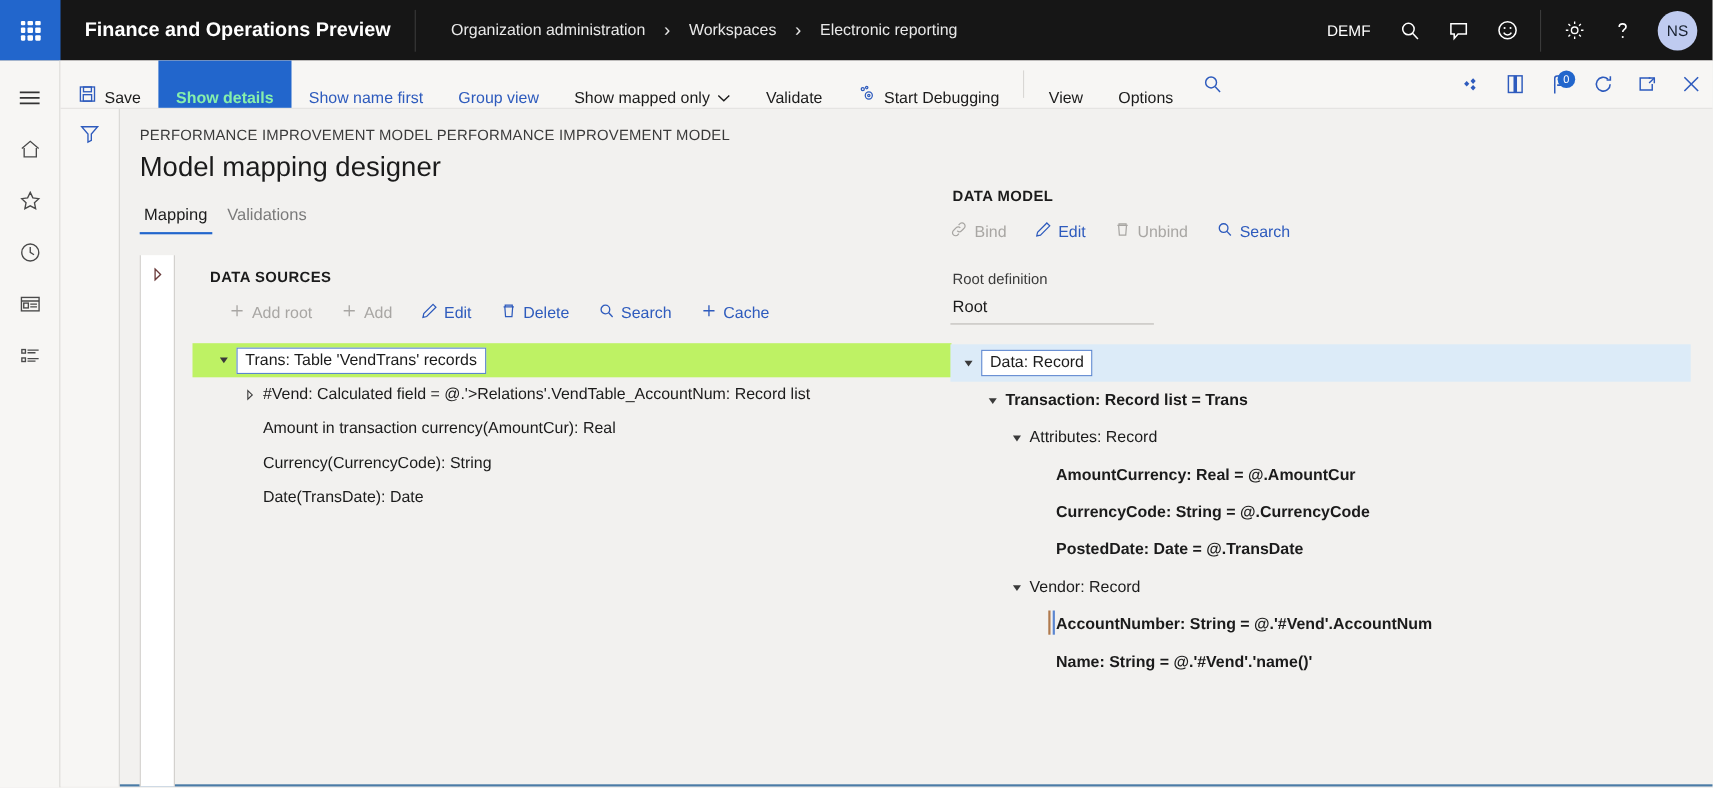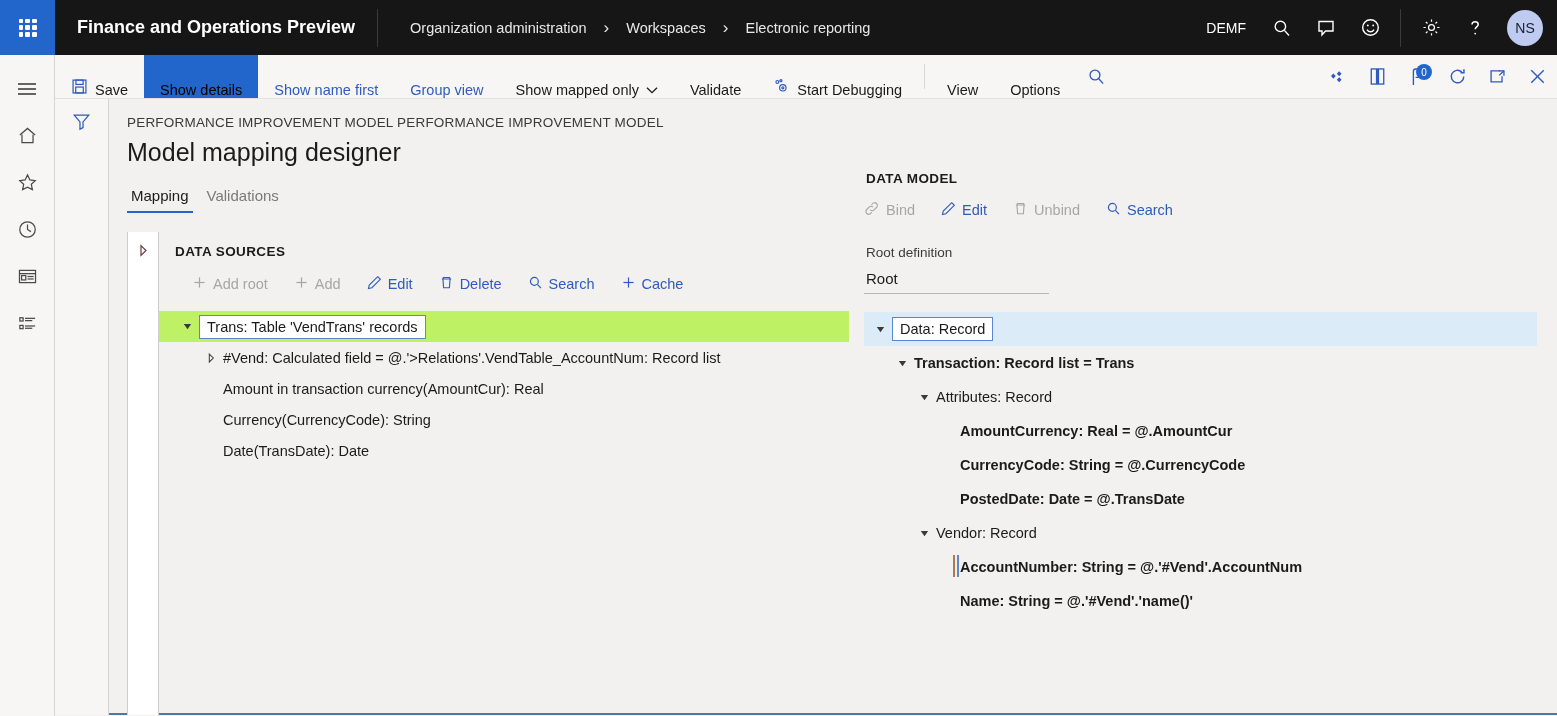--- a/index.html
+++ b/index.html
@@ -67,21 +67,21 @@
   .cmdbar {
     position: absolute; top: 55px; left: 55px; width: 1502px; height: 44px;
     background: #f7f6f4; border-bottom: 1px solid #e3e1de;
     display: flex; align-items: stretch;
   }
   .cmd {
     display: flex; align-items: flex-end; gap: 7px; padding: 0 16px;
     font-size: 14.5px; color: #1b1b1b; cursor: pointer; white-space: nowrap;
   }
   .cmd.link { color: #2e5bbd; }
-  .cmd.active { background: #2266cc; color: #000000; font-weight: normal; }
+  .cmd.active { background: #2266cc; color: #86efac; font-weight: bold; }
   .cmd-div { width: 1px; background: #d9d7d4; margin: 9px 6px; }
   .cmd-spacer { flex: 1 1 auto; }
   .cmd-ic {
     width: 40px; display: flex; align-items: center; justify-content: center;
     cursor: pointer; color: #2e5bbd; position: relative;
   }
   .badge {
     position: absolute; top: 9px; right: 5px; min-width: 16px; height: 16px;
     border-radius: 50%; background: #2266cc; color: #fff;
     font-size: 10px; display: flex; align-items: center; justify-content: center;
@@ -113,21 +113,21 @@
   .tab.active { color: #1b1b1b; border-bottom-color: #2266cc; }
 
   
   .panels { position: absolute; top: 133px; left: 0; width: 1448px; height: 483px; }
   .ds-panel { position: absolute; left: 18px; top: 0; width: 722px; height: 483px; }
   .ds-collapser {
     position: absolute; left: 0; top: 0; width: 32px; height: 483px;
     background: #ffffff; border-right: 1px solid #cfcdc9; border-left: 1px solid #cfcdc9;
     display: flex; justify-content: center; padding-top: 11px; cursor: pointer;
   }
-  .ds-body { position: absolute; left: 32px; top: 0; width: 690px; height: 483px; }
+  .ds-body { position: absolute; left: 48px; top: 0; width: 690px; height: 483px; }
   .panel-head {
     font-size: 13.5px; font-weight: bold; color: #1b1b1b; letter-spacing: .4px;
     padding: 12px 0 0 16px;
   }
   .tool-row { display: flex; align-items: center; padding: 12px 0 0 20px; }
   .tool {
     display: flex; align-items: center; gap: 6px; padding: 4px 13px;
     font-size: 14.5px; color: #2e5bbd; cursor: pointer; white-space: nowrap;
   }
   .tool.disabled { color: #a8a6a3; cursor: default; }

